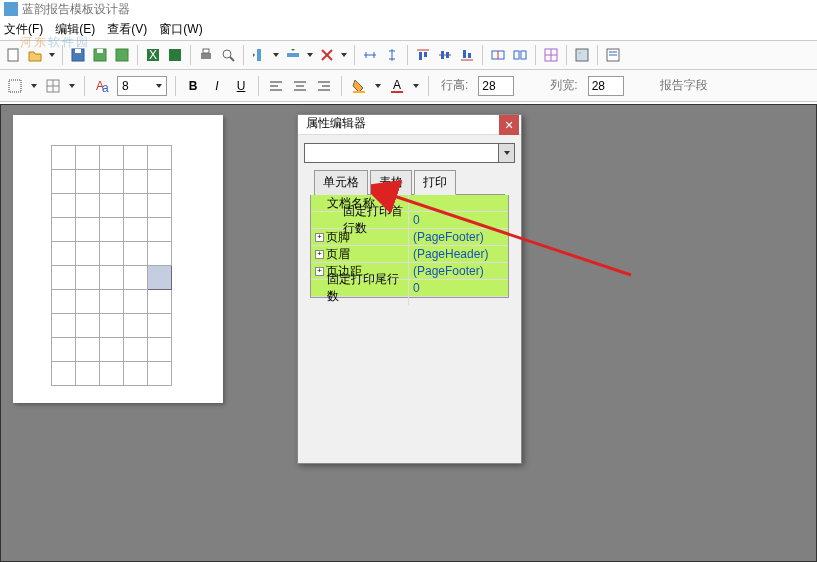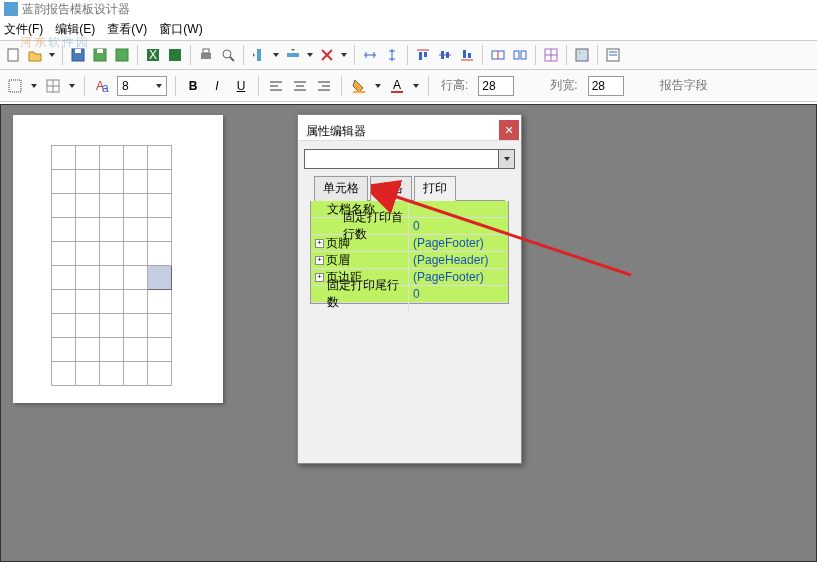--- a/index.html
+++ b/index.html
@@ -19,21 +19,21 @@
 .size-sel{width:50px;height:20px;border:1px solid #999;background:#fff;padding:0 4px;display:flex;align-items:center;justify-content:space-between}
 .label{color:#737373;margin:0 4px}
 .num-field{width:36px;height:20px;border:1px solid #999;background:#fff;padding:0 3px;display:flex;align-items:center}
 .workspace{position:absolute;top:104px;left:0;right:0;bottom:0;background:#808080;border:1px solid #333;overflow:hidden}
 .page{position:absolute;top:10px;left:12px;width:210px;height:288px;background:#fff;box-shadow:2px 2px 4px rgba(0,0,0,0.3)}
 .grid{position:absolute;top:30px;left:38px}
 .grid table{border-collapse:collapse}
 .grid td{width:24px;height:24px;border:1px solid #aaa}
 .grid td.sel{background:#c5cde0;border:1px solid #667}
 .dialog{position:absolute;top:9px;left:296px;width:225px;height:350px;background:#f0f0f0;border:1px solid #888;box-shadow:2px 2px 6px rgba(0,0,0,0.4)}
-.dlg-title{height:26px;display:flex;align-items:flex-end;justify-content:space-between;padding:0 2px 0 8px;background:#fff;border-bottom:1px solid #ddd}
+.dlg-title{height:20px;display:flex;align-items:flex-start;justify-content:space-between;padding:0 2px 0 8px;background:#fff;border-bottom:1px solid #ddd}
 .dlg-close{width:20px;height:20px;background:#c94f4f;color:#fff;display:flex;align-items:center;justify-content:center;cursor:pointer;font-size:11px}
 .dlg-combo{margin:8px 6px 6px 6px;height:20px;border:1px solid #666;background:#fff;display:flex;align-items:center;justify-content:flex-end}
 .dlg-combo .arr{width:16px;height:18px;background:#ddd;border-left:1px solid #666;display:flex;align-items:center;justify-content:center}
 .tabs{display:flex;margin:0 16px;border-bottom:1px solid #999}
 .tab{padding:3px 8px;border:1px solid #999;border-bottom:none;background:#e8e8e8;margin-right:2px;cursor:pointer;position:relative;top:1px}
 .tab.active{background:#f0f0f0;border-bottom:1px solid #f0f0f0}
 .props{margin:0 12px;border:1px solid #999;border-top:none;background:#bef264}
 .prow{display:flex;border-bottom:1px solid #ddd;height:17px;align-items:center}
 .prow .pk{width:98px;padding-left:4px;border-right:1px solid #ddd;display:flex;align-items:center;gap:2px}
 .prow .pv{flex:1;padding-left:4px;color:#1a4fbf}

